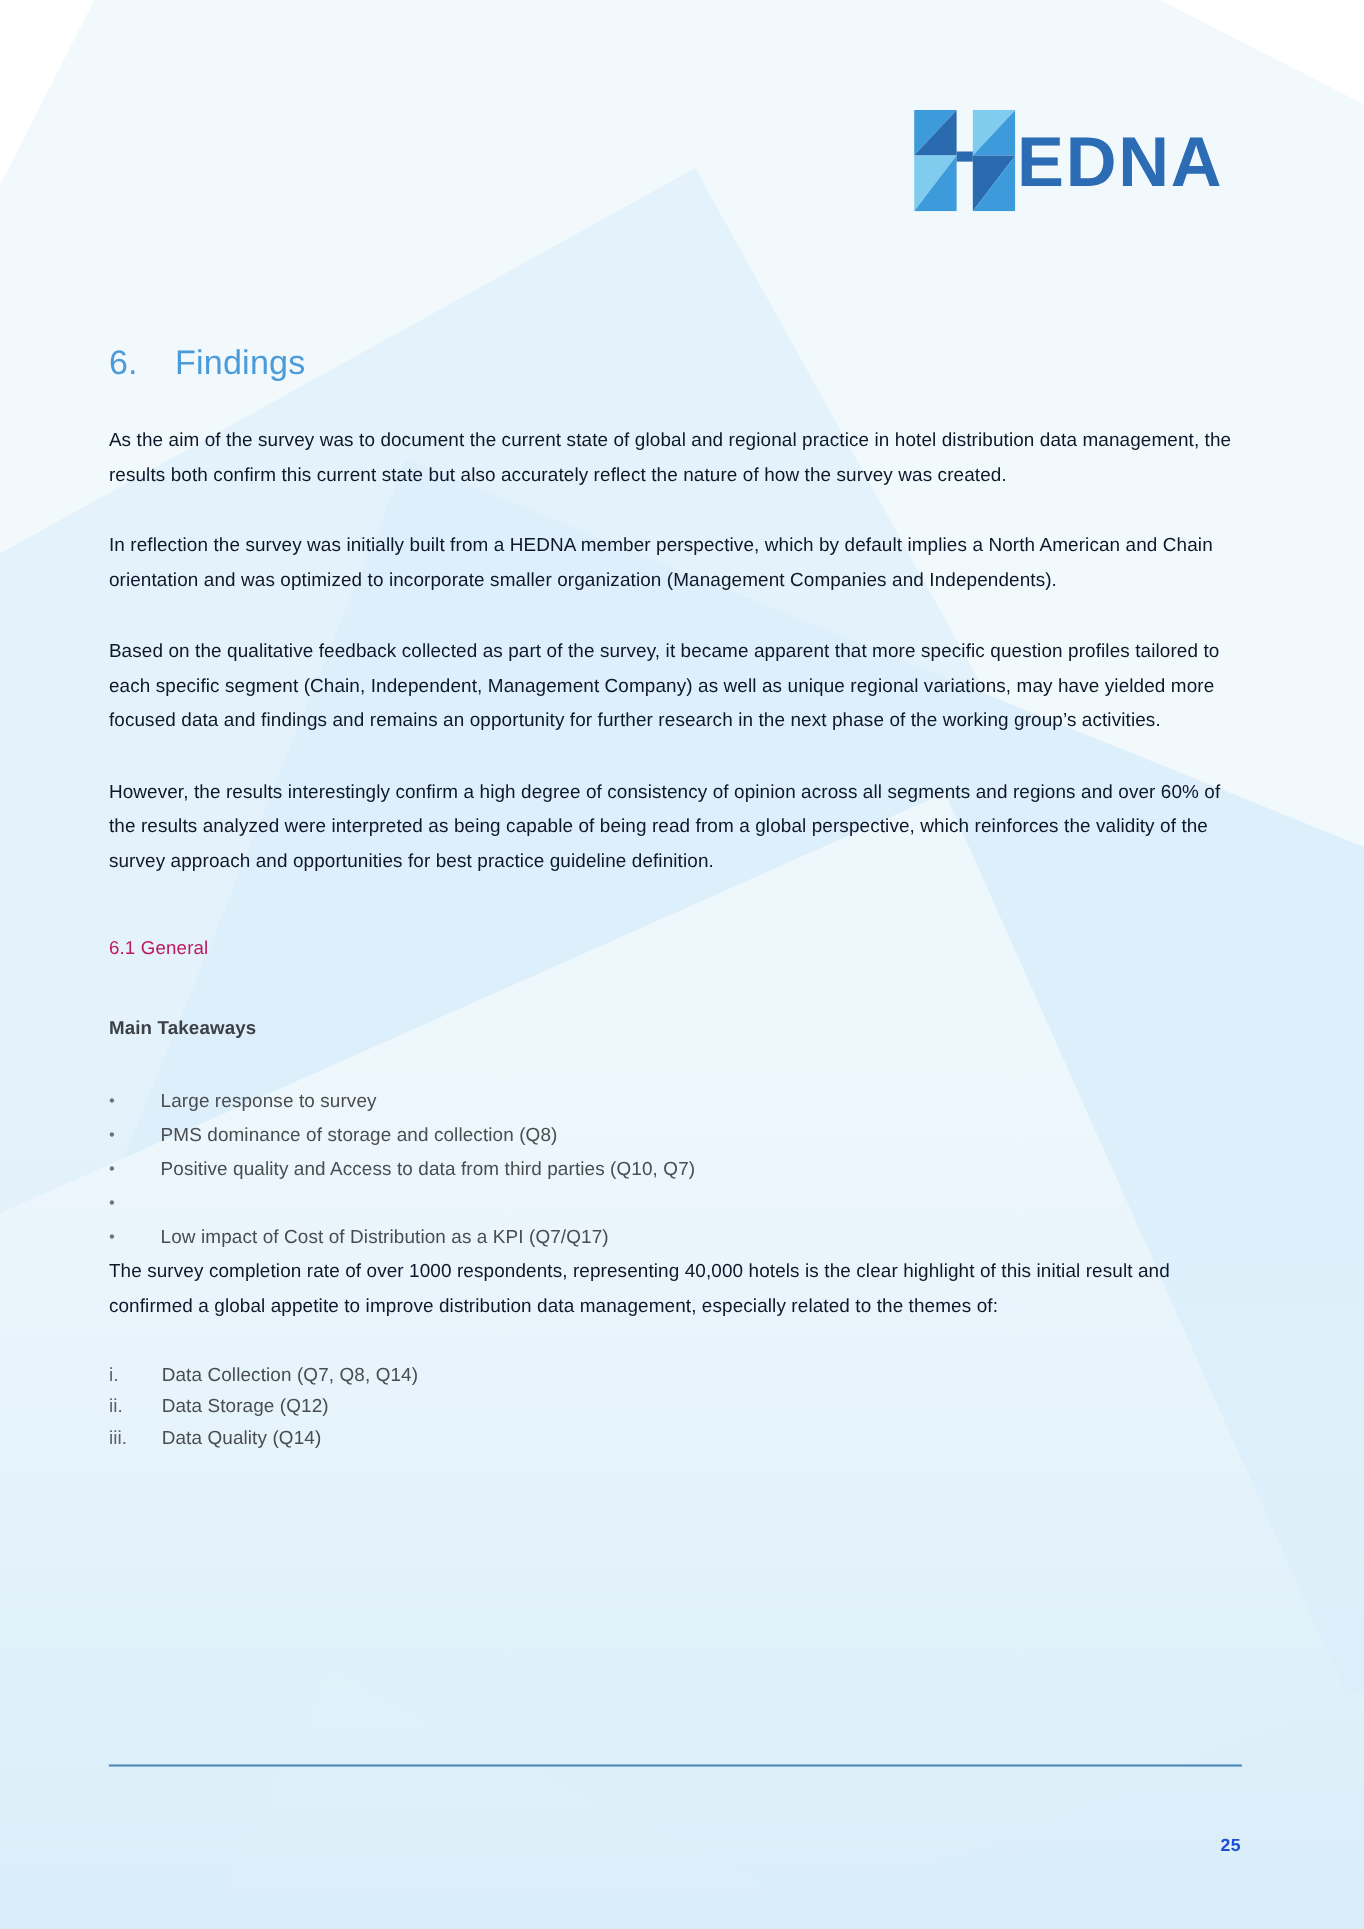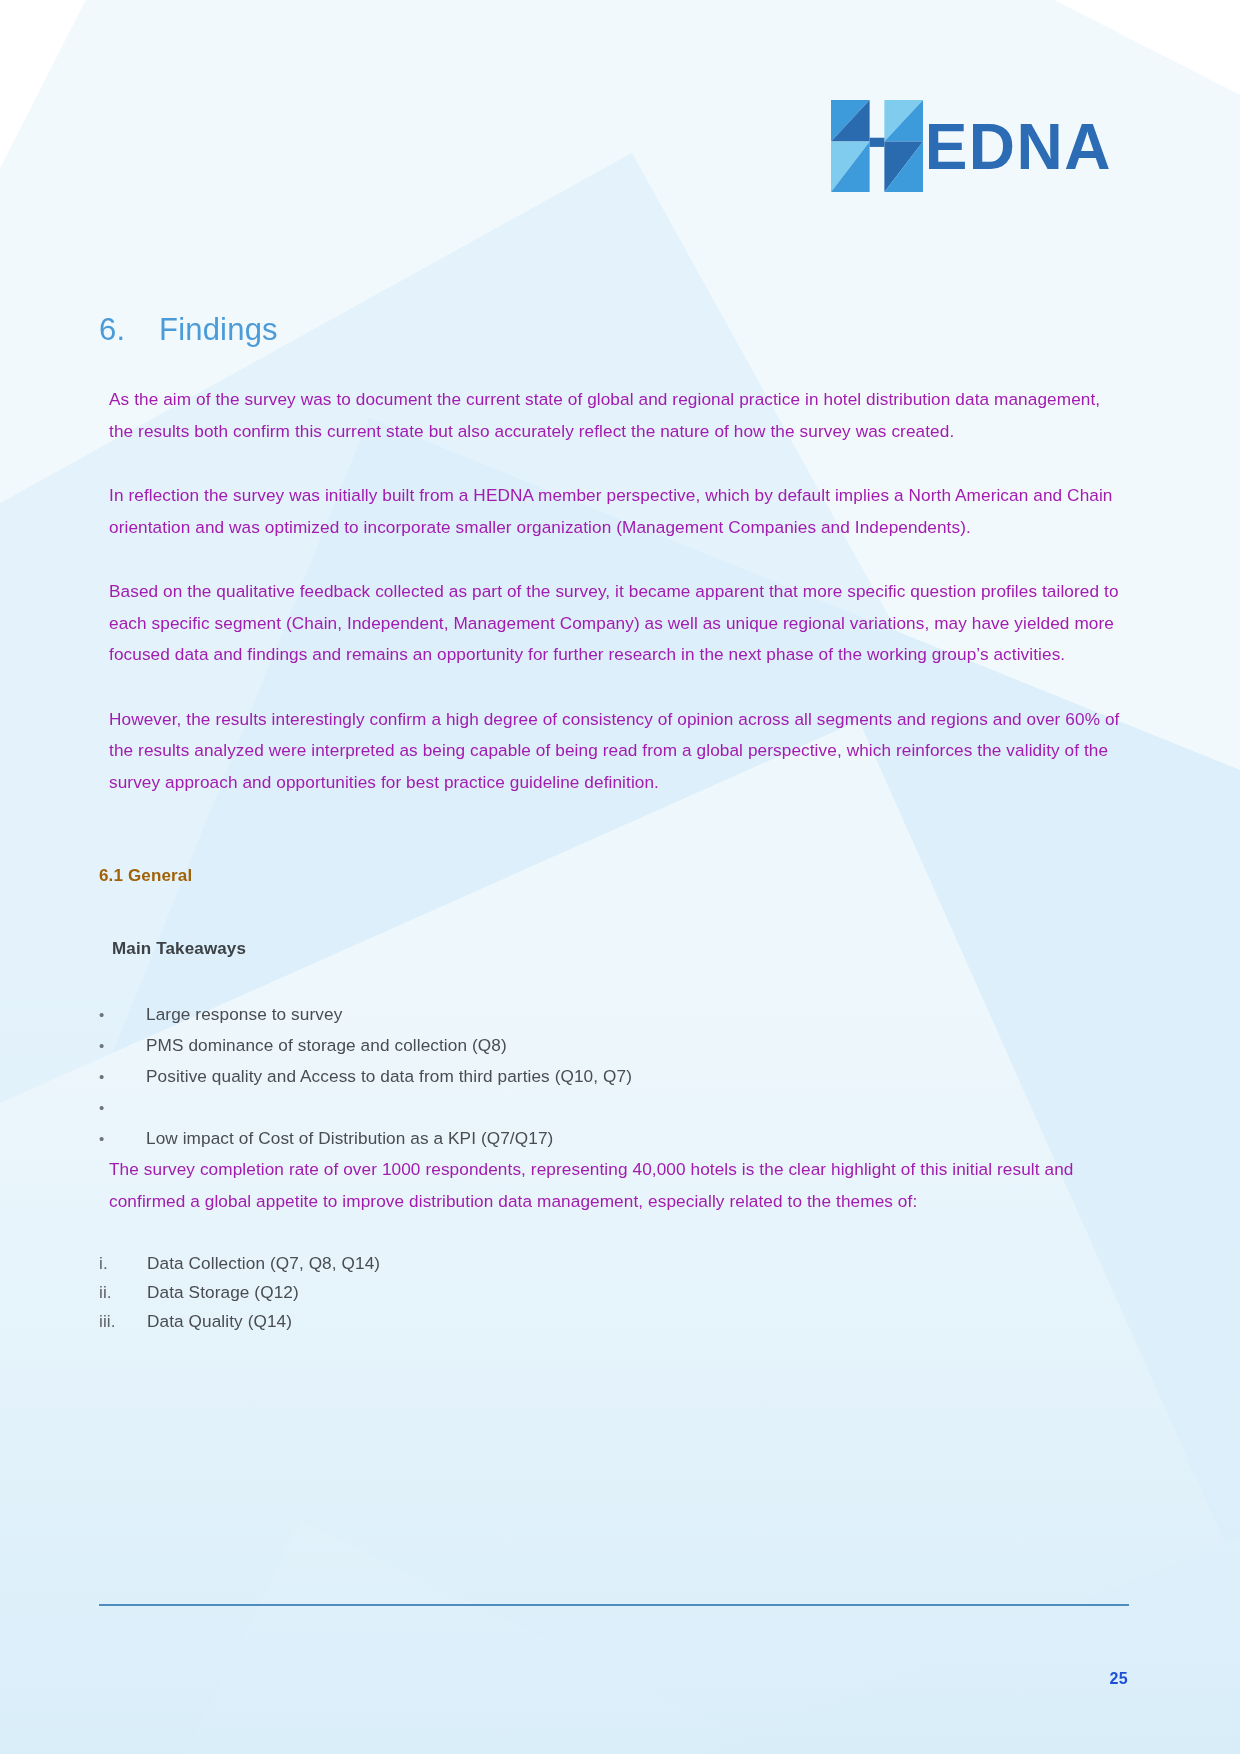--- a/index.html
+++ b/index.html
@@ -133,37 +133,37 @@
     color: #4A9BD8;
     letter-spacing: 0.2px;
     display: flex;
   }
   .section-num {
     display: inline-block;
     width: 60px;
   }
 
   p.para {
-    margin: 0 0 33px 10px;
+    margin: 0 0 33px 0;
     font-size: 17.2px;
     line-height: 31.5px;
-    color: #a21caf;
+    color: #0f172a;
     letter-spacing: 0.1px;
   }
   p.para:last-of-type { margin-bottom: 0; }
 
   h2.sub-title {
-    margin: 68px 0 0 0;
+    margin: 54px 0 0 0;
     font-size: 17px;
-    font-weight: bold;
-    color: #a16207;
+    font-weight: normal;
+    color: #be185d;
     letter-spacing: 0.15px;
   }
   h3.block-title {
-    margin: 53px 0 0 13px;
+    margin: 53px 0 0 0;
     font-size: 17px;
     font-weight: bold;
     color: #3C4146;
     letter-spacing: 0.15px;
   }
 
   ul.bullets {
     list-style: none;
     margin: 40px 0 0 0;
     padding: 0;

